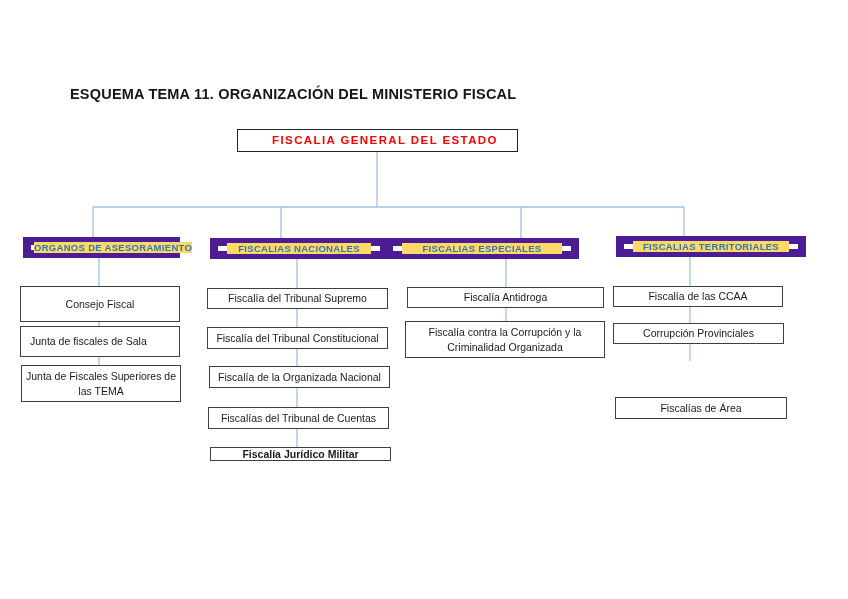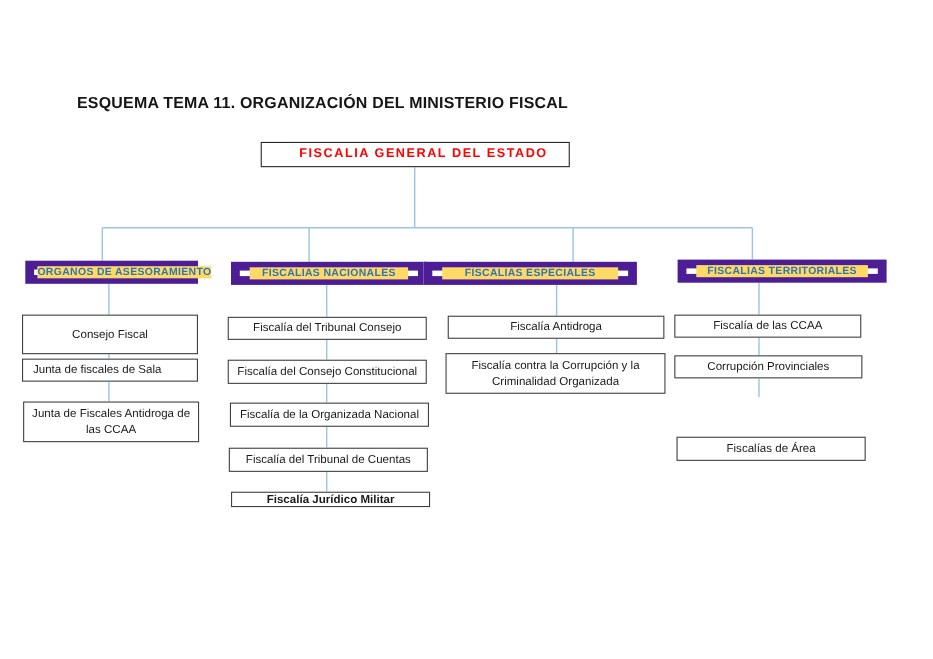--- a/index.html
+++ b/index.html
@@ -77,21 +77,21 @@
   .child-box.align-left { justify-content: flex-start; text-align: left; padding-left: 9px; }
 
   
   .h1 { left: 23px;  top: 237px; width: 157px; height: 21px; }
   .h2 { left: 210px; top: 238px; width: 178px; height: 21px; }
   .h3 { left: 385px; top: 238px; width: 194px; height: 21px; }
   .h4 { left: 616px; top: 236px; width: 190px; height: 21px; }
 
   
   .c1a { left: 20px; top: 286px; width: 160px; height: 36px; }
-  .c1b { left: 20px; top: 326px; width: 160px; height: 21px; }
+  .c1b { left: 20px; top: 326px; width: 160px; height: 31px; }
   .c1c { left: 21px; top: 365px; width: 160px; height: 37px; }
 
   
   .c2a { left: 207px; top: 288px; width: 181px; height: 21px; }
   .c2b { left: 207px; top: 327px; width: 181px; height: 22px; }
   .c2c { left: 209px; top: 366px; width: 181px; height: 22px; }
   .c2d { left: 208px; top: 407px; width: 181px; height: 22px; }
   .c2e { left: 210px; top: 447px; width: 181px; height: 14px; font-weight: bold; }
 
   
@@ -153,26 +153,26 @@
   </div>
   <div class="header-box h3">
     <span class="hl">FISCALIAS ESPECIALES</span>
   </div>
   <div class="header-box h4">
     <span class="hl">FISCALIAS TERRITORIALES</span>
   </div>
 
   <div class="box child-box c1a">Consejo Fiscal</div>
   <div class="box child-box align-left c1b">Junta de fiscales de Sala</div>
-  <div class="box child-box c1c">Junta de Fiscales Antidroga de las CCAA</div>
+  <div class="box child-box c1c">Junta de Fiscales Superiores de las TEMA</div>
 
-  <div class="box child-box c2a">Fiscalía del Tribunal Consejo</div>
-  <div class="box child-box c2b">Fiscalía del Consejo Constitucional</div>
+  <div class="box child-box c2a">Fiscalía del Tribunal Supremo</div>
+  <div class="box child-box c2b">Fiscalía del Tribunal Constitucional</div>
   <div class="box child-box c2c">Fiscalía de la Organizada Nacional</div>
-  <div class="box child-box c2d">Fiscalía del Tribunal de Cuentas</div>
+  <div class="box child-box c2d">Fiscalías del Tribunal de Cuentas</div>
   <div class="box child-box c2e">Fiscalía Jurídico Militar</div>
 
   <div class="box child-box c3b">Fiscalía contra la Corrupción y la Criminalidad Organizada</div>
   <div class="box child-box c3a">Fiscalía Antidroga</div>
 
   <div class="box child-box c4a">Fiscalía de las CCAA</div>
   <div class="box child-box c4b">Corrupción Provinciales</div>
   <div class="box child-box c4c">Fiscalías de Área</div>
 
 </div>

